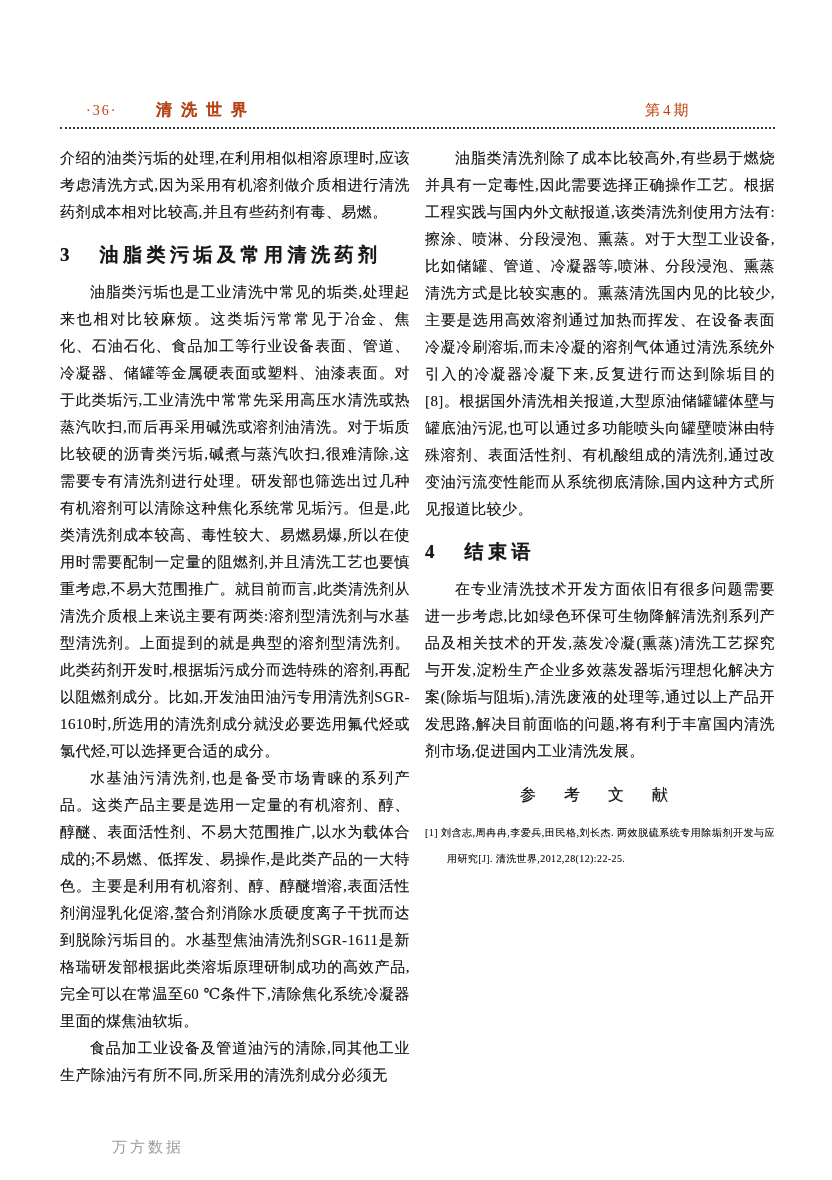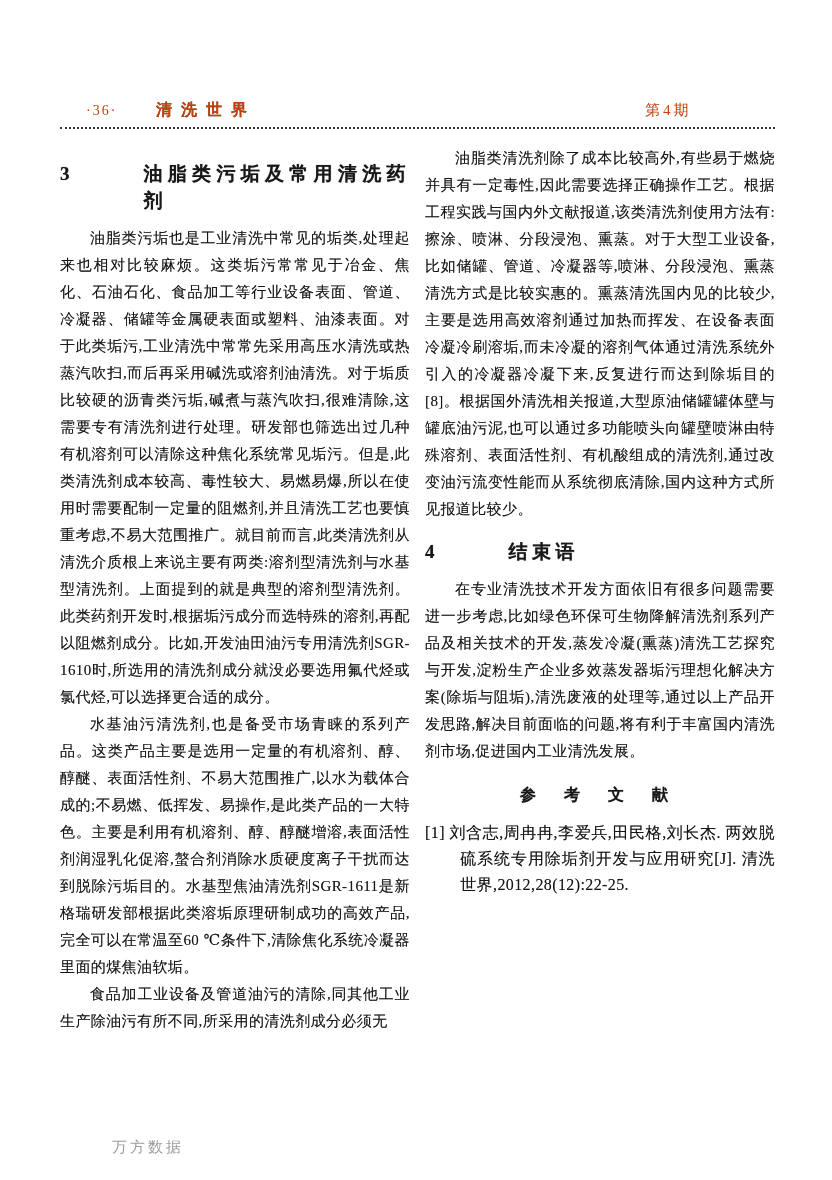--- a/index.html
+++ b/index.html
@@ -71,31 +71,31 @@
   .sec-heading {
     display: flex;
     align-items: baseline;
     font-size: 19px;
     font-weight: bold;
     margin: 15px 0 11px 0;
     letter-spacing: 0;
     text-shadow: 0 0 0.8px rgba(0,0,0,0.6);
   }
   .sec-num { margin-right: 30px; }
-  .sec-title { letter-spacing: 4.5px; margin-left: 44px; }
+  .sec-title { letter-spacing: 4.5px; }
   .ref-heading {
     text-align: center;
-    font-weight: bold;
+    font-weight: normal;
     font-size: 16px;
     letter-spacing: 12px;
     margin: 16px 0 12px 0;
     text-shadow: 0 0 0.8px rgba(0,0,0,0.6);
   }
   .ref-item {
-    font-size: 16px;
+    font-size: 10px;
     line-height: 26px;
     padding-left: 2.2em;
     text-indent: -2.2em;
     text-align: justify;
   }
   
   .watermark {
     position: absolute;
     left: 112px;
     top: 1138px;
@@ -113,20 +113,21 @@
   <div class="run-header">
     <span class="page-num">·36·</span>
     <span class="journal-title">清洗世界</span>
     <span class="issue-num">第4期</span>
   </div>
   <div class="header-rule"></div>
 
   <div class="columns">
 
     <div class="col">
+      <p>介绍的油类污垢的处理,在利用相似相溶原理时,应该考虑清洗方式,因为采用有机溶剂做介质相进行清洗药剂成本相对比较高,并且有些药剂有毒、易燃。</p>
       <div class="sec-heading">
         <span class="sec-num">3</span>
         <span class="sec-title">油脂类污垢及常用清洗药剂</span>
       </div>
       <p class="ind">油脂类污垢也是工业清洗中常见的垢类,处理起来也相对比较麻烦。这类垢污常常见于冶金、焦化、石油石化、食品加工等行业设备表面、管道、冷凝器、储罐等金属硬表面或塑料、油漆表面。对于此类垢污,工业清洗中常常先采用高压水清洗或热蒸汽吹扫,而后再采用碱洗或溶剂油清洗。对于垢质比较硬的沥青类污垢,碱煮与蒸汽吹扫,很难清除,这需要专有清洗剂进行处理。研发部也筛选出过几种有机溶剂可以清除这种焦化系统常见垢污。但是,此类清洗剂成本较高、毒性较大、易燃易爆,所以在使用时需要配制一定量的阻燃剂,并且清洗工艺也要慎重考虑,不易大范围推广。就目前而言,此类清洗剂从清洗介质根上来说主要有两类:溶剂型清洗剂与水基型清洗剂。上面提到的就是典型的溶剂型清洗剂。此类药剂开发时,根据垢污成分而选特殊的溶剂,再配以阻燃剂成分。比如,开发油田油污专用清洗剂SGR-1610时,所选用的清洗剂成分就没必要选用氟代烃或氯代烃,可以选择更合适的成分。</p>
       <p class="ind">水基油污清洗剂,也是备受市场青睐的系列产品。这类产品主要是选用一定量的有机溶剂、醇、醇醚、表面活性剂、不易大范围推广,以水为载体合成的;不易燃、低挥发、易操作,是此类产品的一大特色。主要是利用有机溶剂、醇、醇醚增溶,表面活性剂润湿乳化促溶,螯合剂消除水质硬度离子干扰而达到脱除污垢目的。水基型焦油清洗剂SGR-1611是新格瑞研发部根据此类溶垢原理研制成功的高效产品,完全可以在常温至60 ℃条件下,清除焦化系统冷凝器里面的煤焦油软垢。</p>
       <p class="ind">食品加工业设备及管道油污的清除,同其他工业生产除油污有所不同,所采用的清洗剂成分必须无</p>
     </div>
 
     <div class="col">

